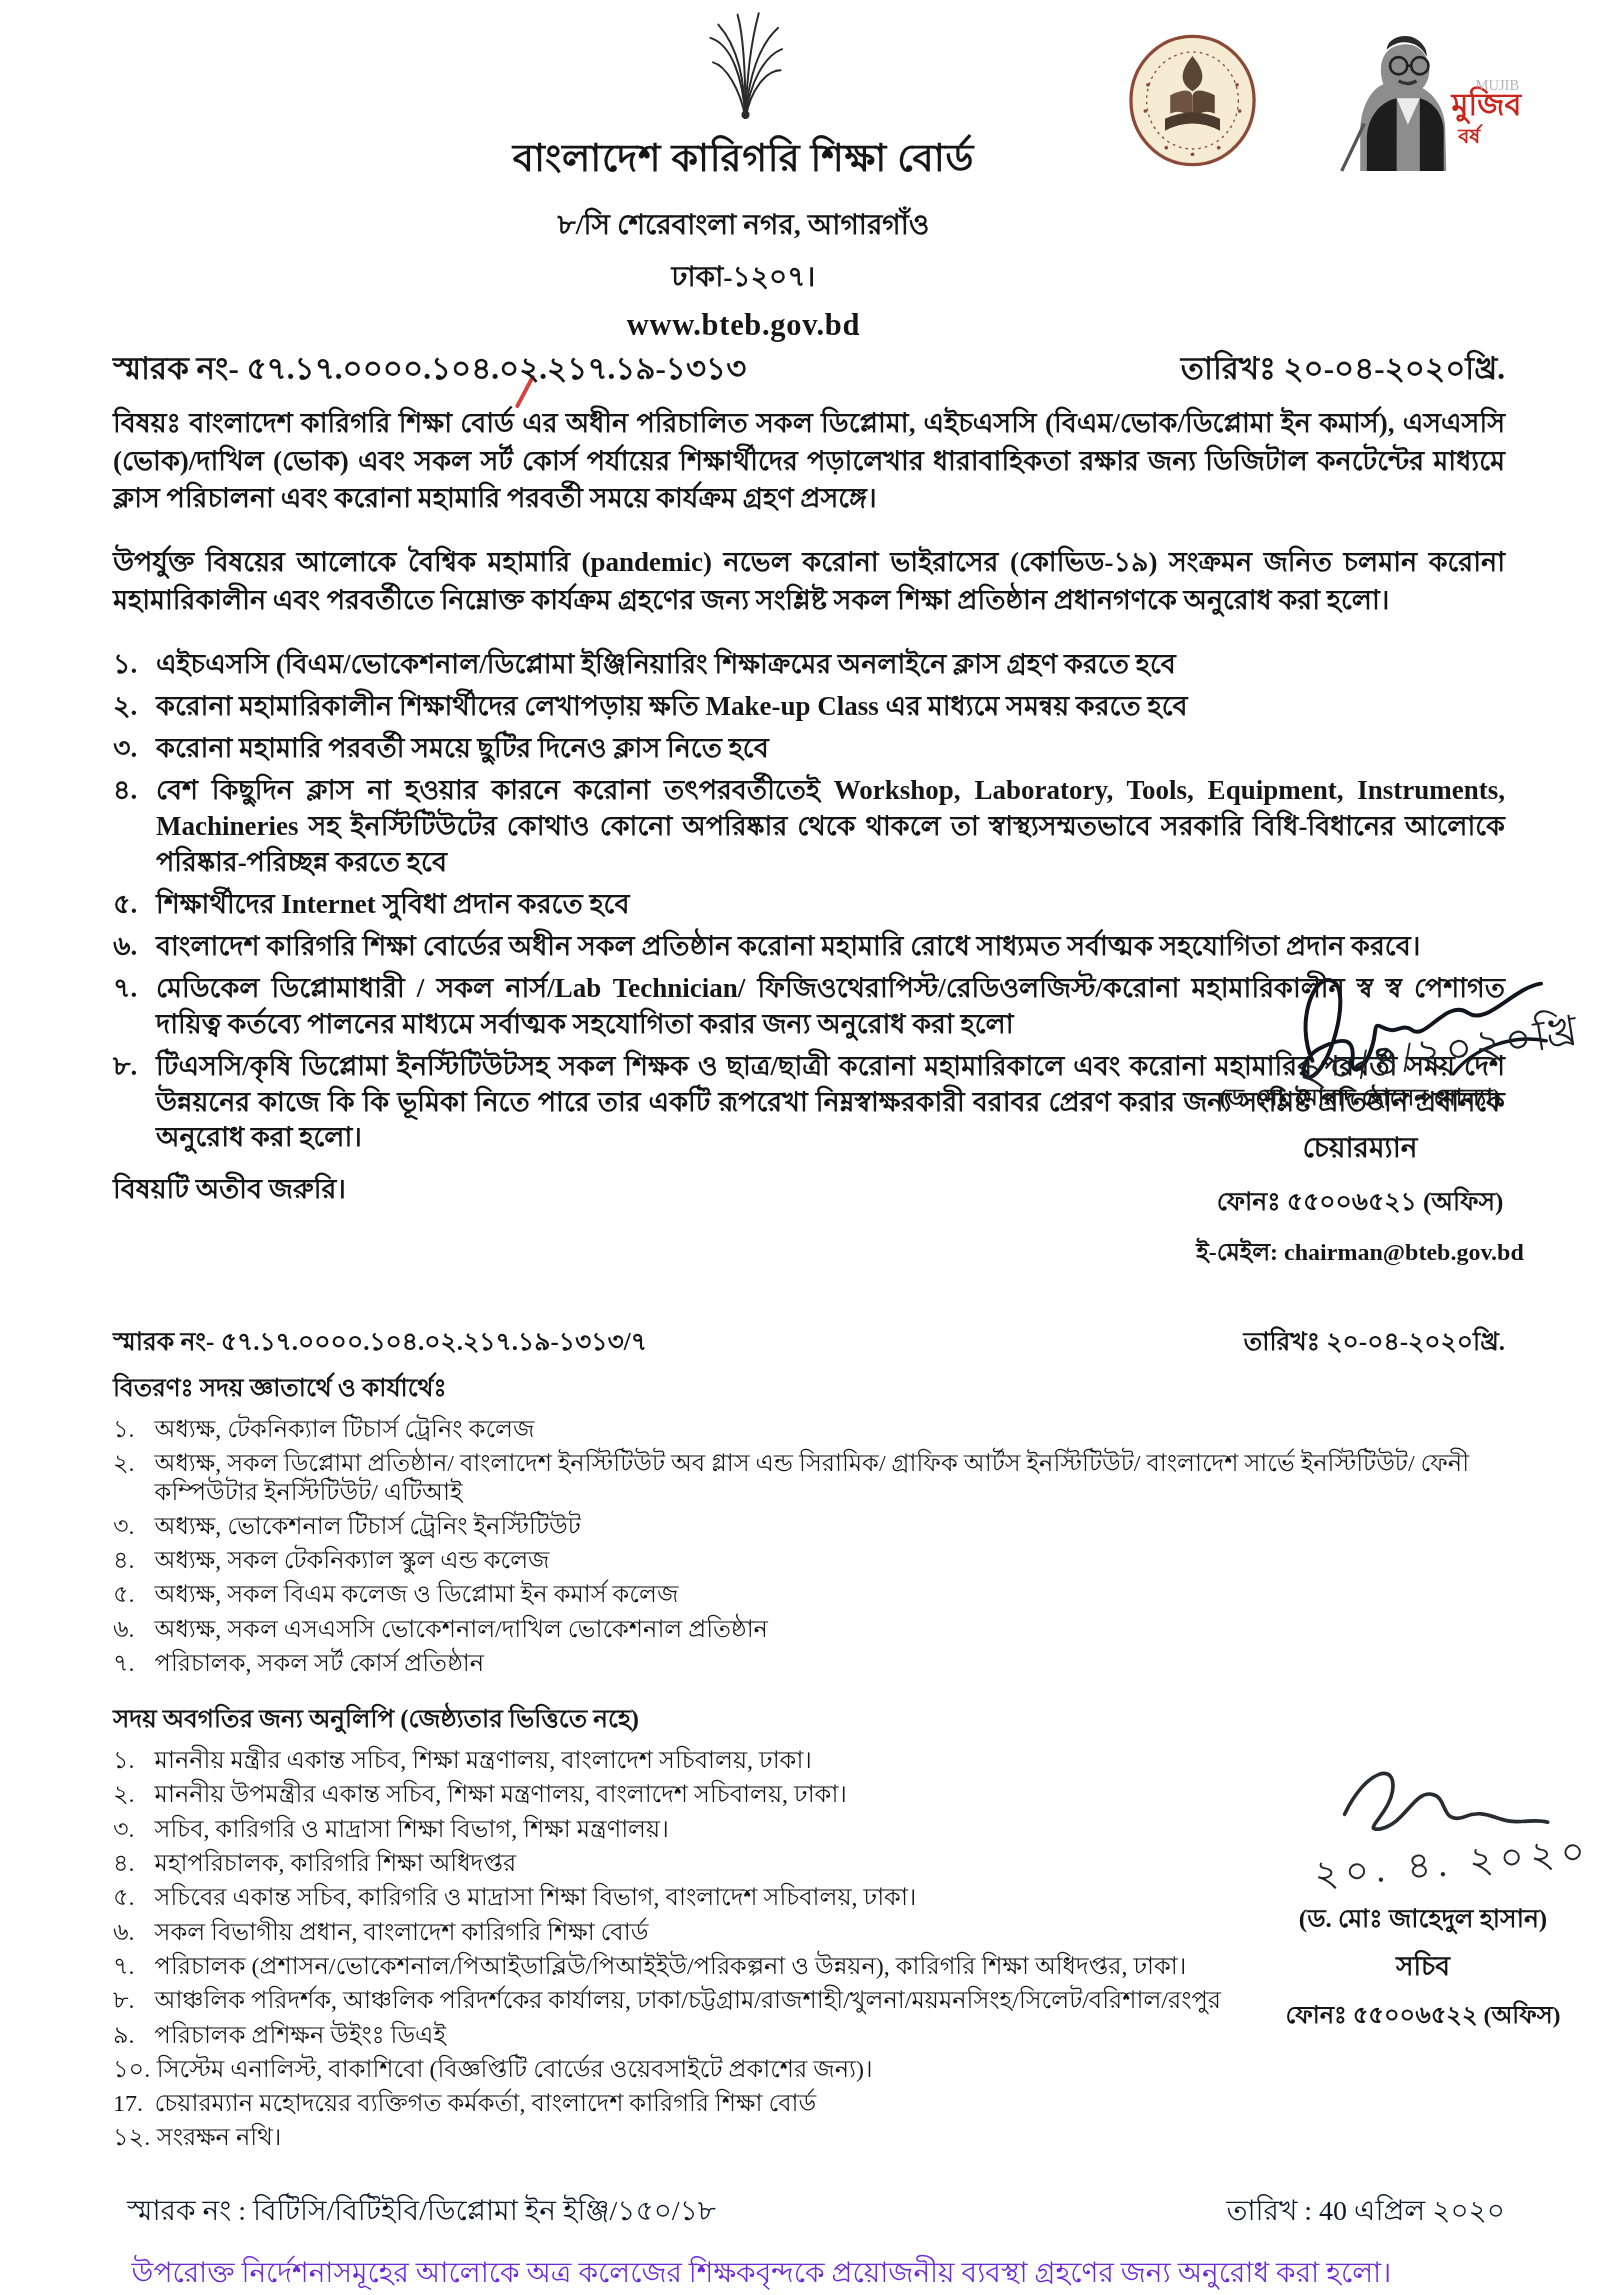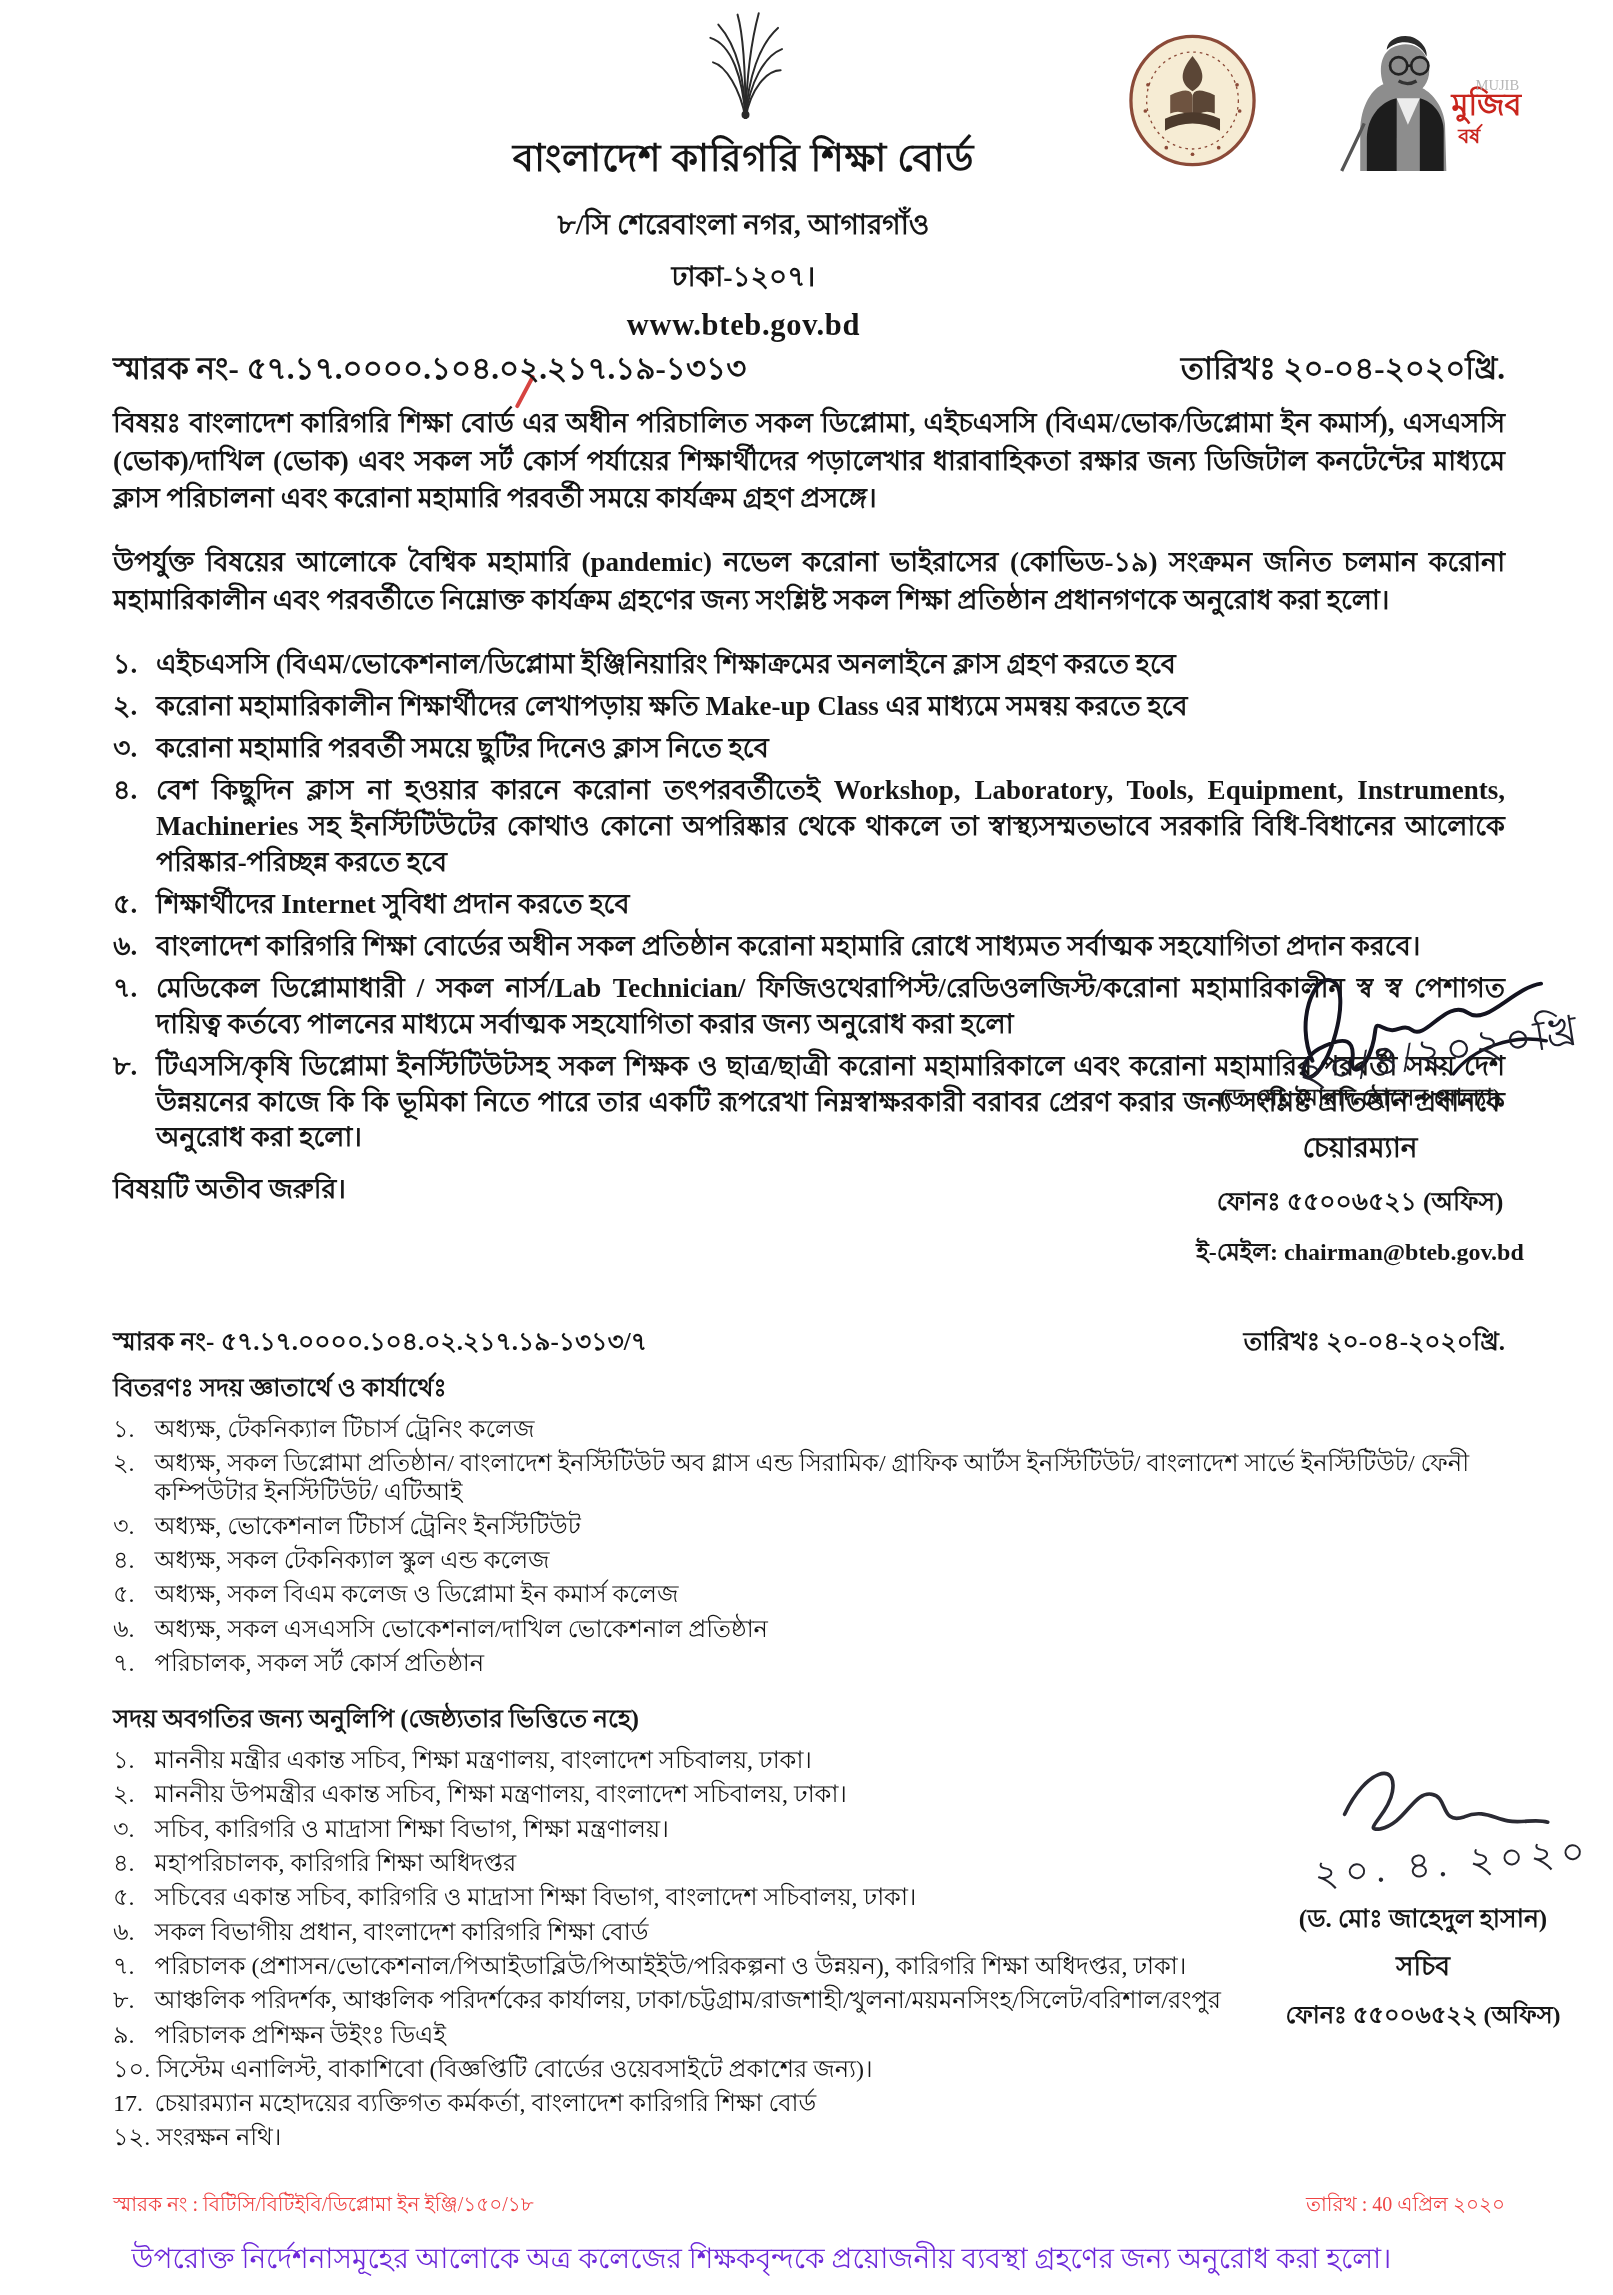--- a/index.html
+++ b/index.html
@@ -38,21 +38,21 @@
   
   .memo-row2{display:flex;justify-content:space-between;align-items:baseline;
              font-size:25px;font-weight:600;margin-top:109px;}
   .dist-heading{font-size:24.6px;font-weight:600;margin-top:4px;}
   .sm-item{display:flex;gap:6.6px;font-size:24px;font-weight:500;line-height:1.18;margin-top:6px;}
   .sm-item .num{flex:0 0 35px;}
   .sm-item .txt{flex:1;}
   .copy-heading{font-size:24.6px;font-weight:600;margin-top:22.6px;}
   
   .memo-row3{display:flex;justify-content:space-between;align-items:baseline;
-             font-size:20px;font-weight:400;margin-top:37px;color:#ef4444;}
+             font-size:28px;font-weight:400;margin-top:37px;color:#0f172a;margin-left:14px;}
   .closing{margin-top:18.6px;font-size:28px;font-weight:400;line-height:1.35;color:#6d28d9;
            padding-left:18.6px;}
   
   #sig1{left:1161px;top:961px;width:398px;text-align:center;}
   #sig1 .sigsvg{position:absolute;left:73px;top:0;}
   #sig1 .hand-date{position:absolute;left:136px;top:58px;font-size:42px;font-weight:400;
                    transform:rotate(-9deg);white-space:nowrap;color:#20202c;letter-spacing:2.7px;}
   .sig-name{font-size:23px;font-weight:700;}
   .sig-title{font-size:28px;font-weight:700;margin-top:8px;}
   .sig-phone{font-size:25px;font-weight:700;margin-top:9.3px;}

